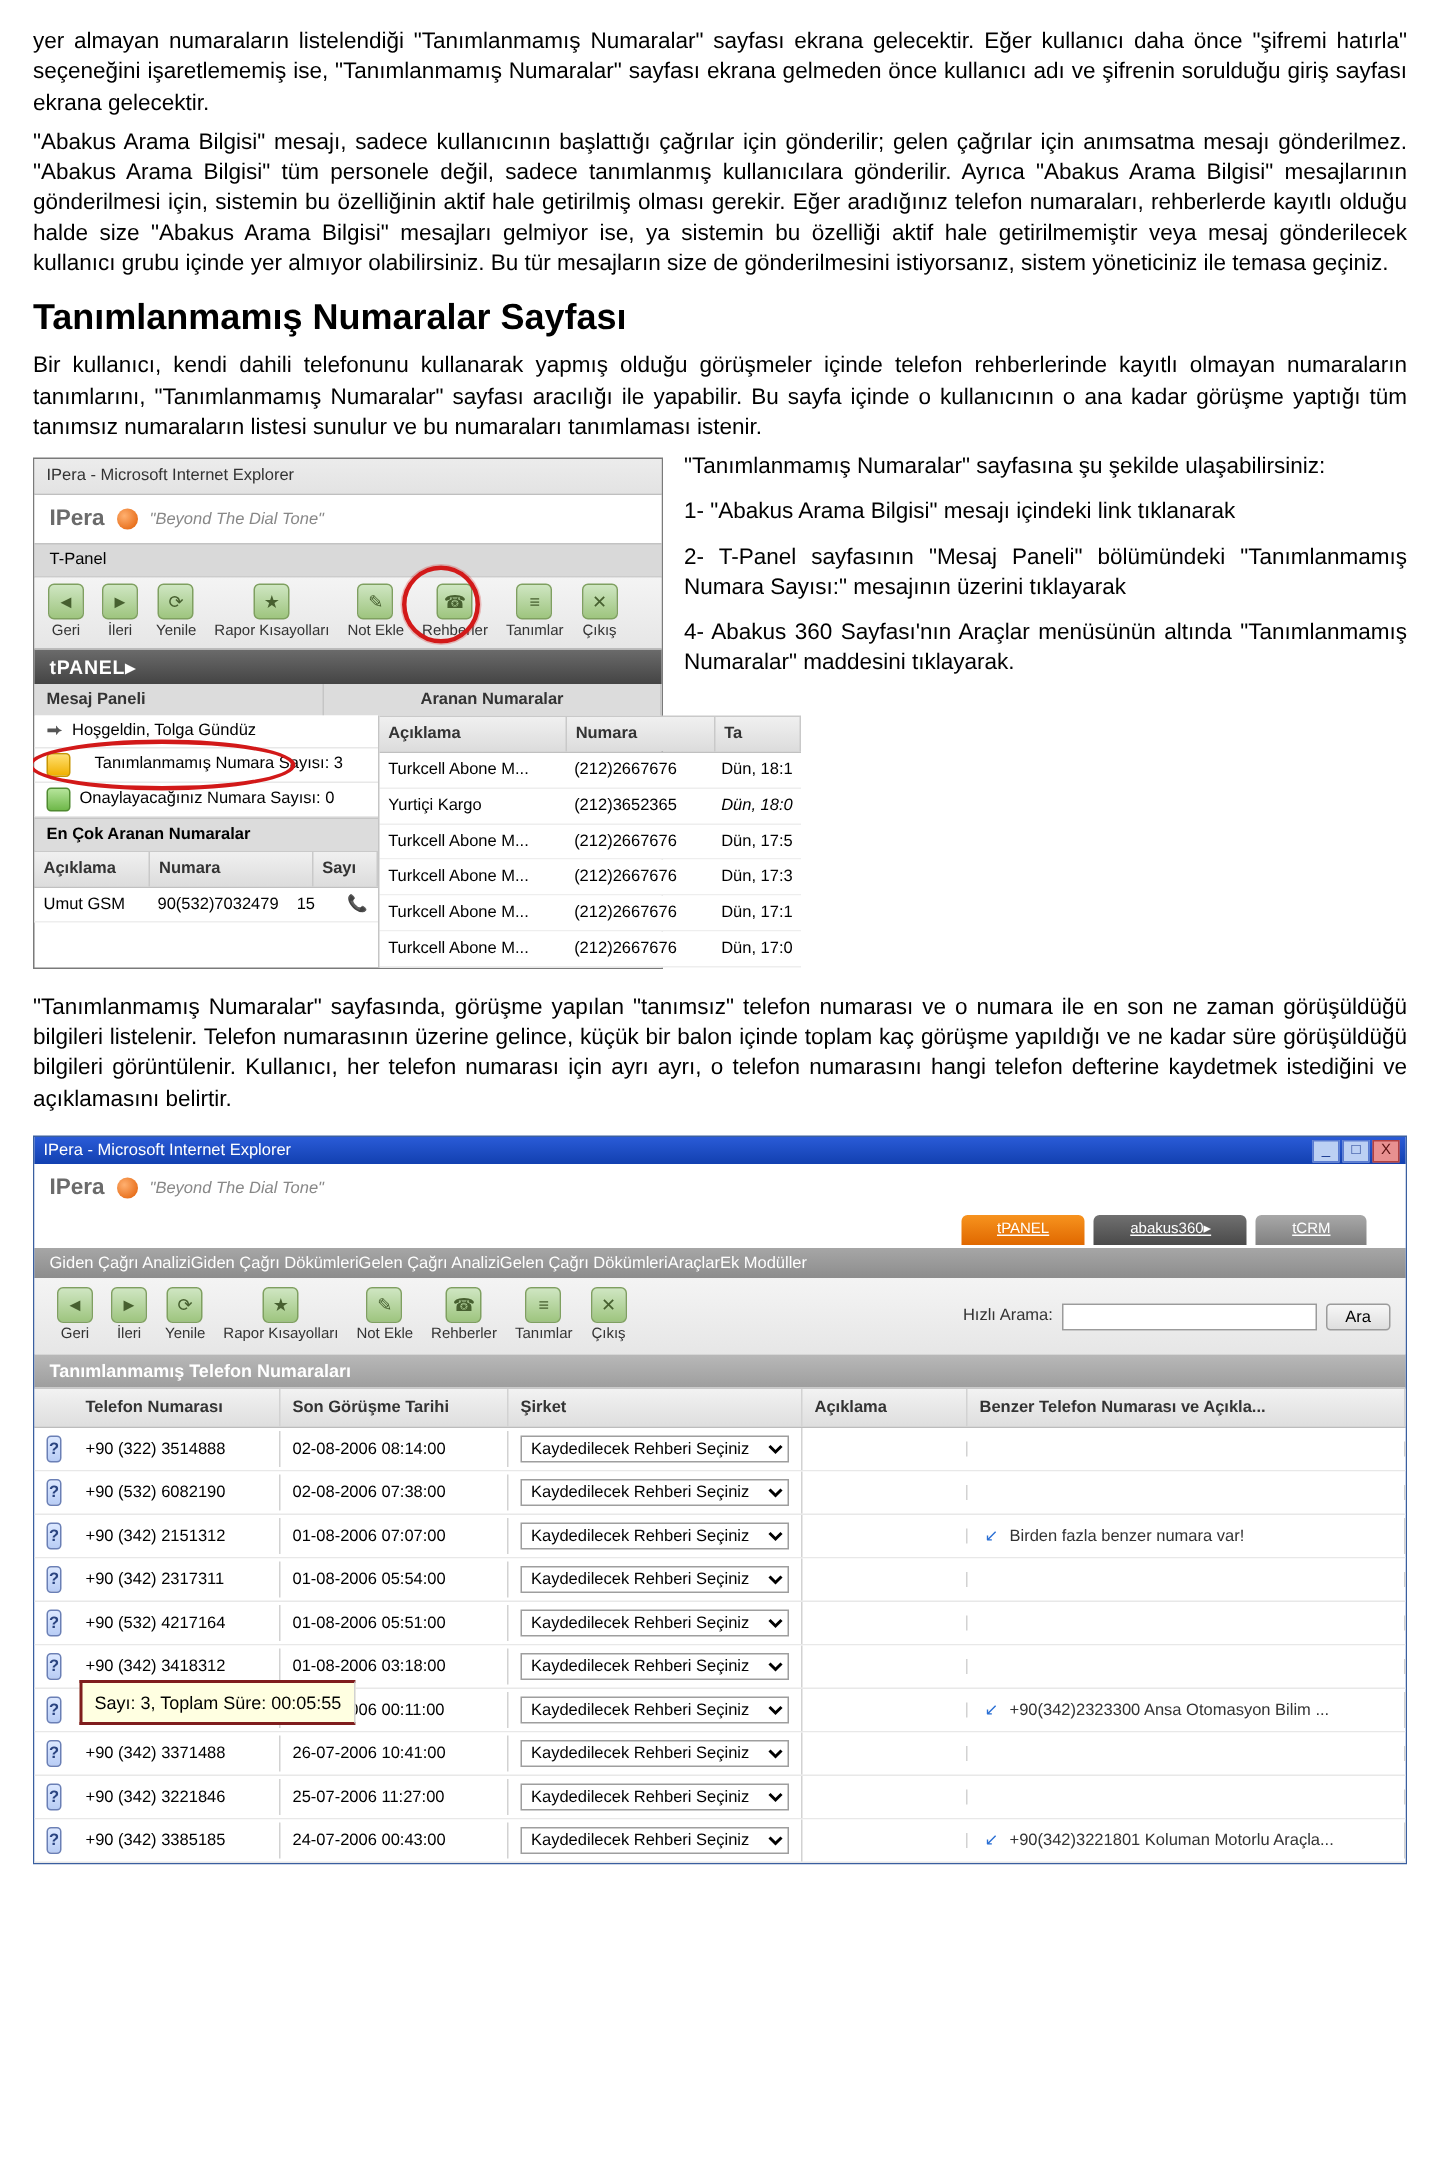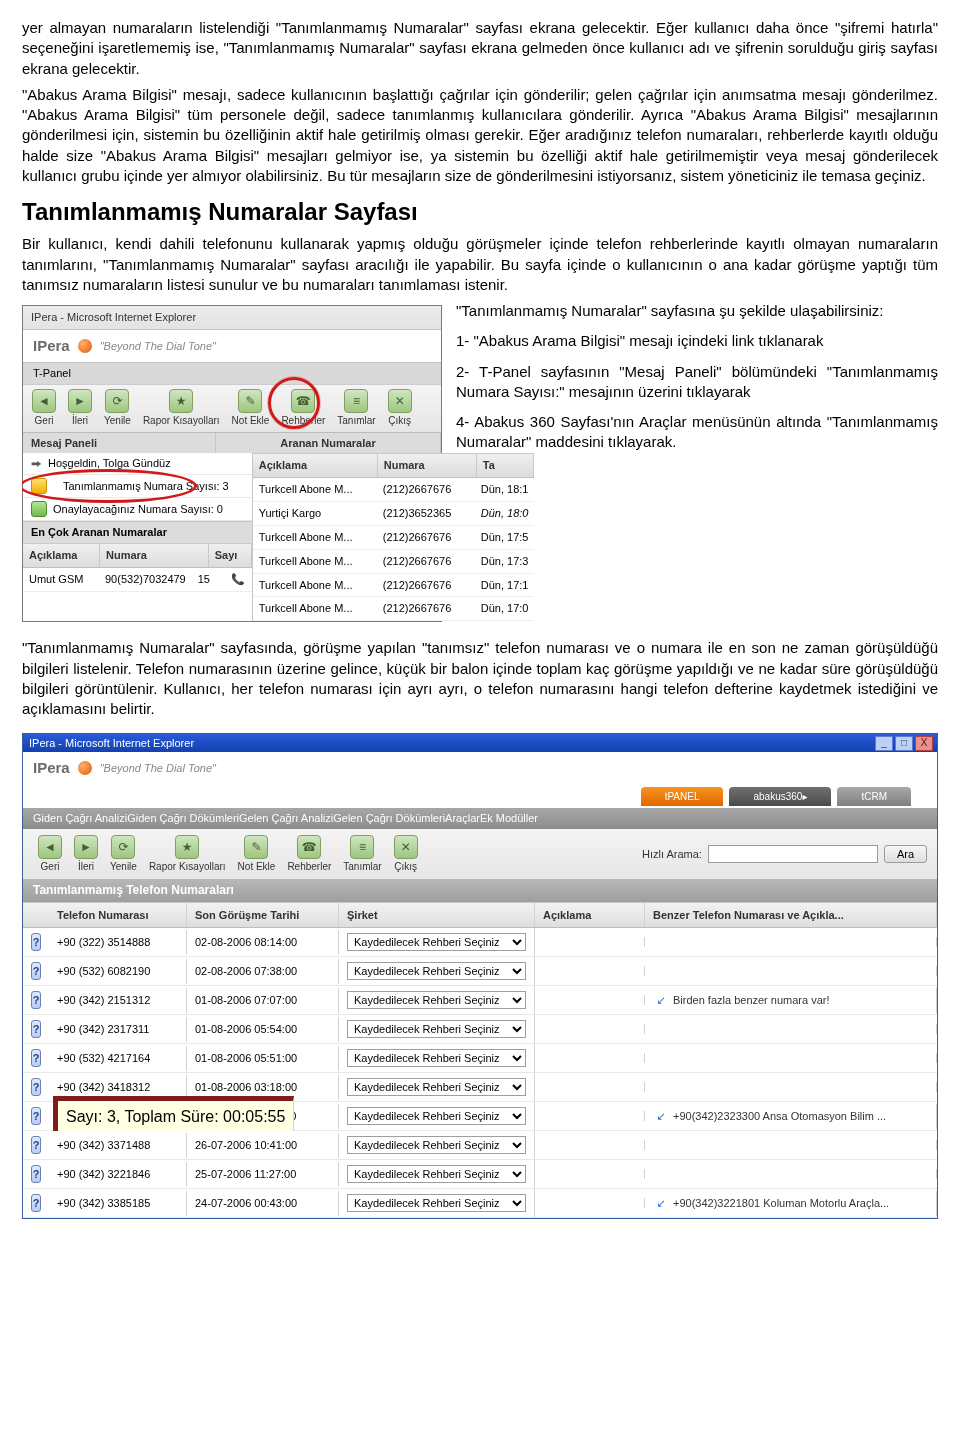--- a/index.html
+++ b/index.html
@@ -158,20 +158,21 @@
   }
   .tabs {
     display: flex; justify-content: center; gap: 6px;
     background: #fff; padding: 2px 0;
   }
   .tab {
     font-size: 10px;
     color: #fff;
     padding: 3px 24px;
     border-radius: 4px 4px 0 0;
+    text-decoration: underline;
   }
   .tab.orange { background: linear-gradient(#f7931e, #e06800); }
   .tab.gray-dark { background: linear-gradient(#707070, #4a4a4a); }
   .tab.gray-light { background: linear-gradient(#a8a8a8, #808080); }
   .menubar {
     background: linear-gradient(#a6a6a6, #8d8d8d);
     color: #fff;
     font-size: 11px;
     display: flex;
     padding: 3px 10px;
@@ -243,22 +244,22 @@
   .qmark {
     width: 16px; height: 16px; border: 1px solid #6a7fb5;
     background: linear-gradient(#dce8ff, #b9cdf5);
     color: #2a4480; font-size: 11px; font-weight: bold;
     display: flex; align-items: center; justify-content: center;
     border-radius: 3px;
   }
   .tooltip-box {
     position: absolute;
     background: #ffffe1;
-    border: 5px solid #7f1d1d;
-    font-size: 16px;
+    border: 2px solid #7f1d1d;
+    font-size: 12px;
     padding: 2px 6px;
     color: #000;
     white-space: nowrap;
   }
   .arrow-note {
     display: flex; align-items: center; gap: 4px;
     font-size: 11px; color: #333;
   }
   .arrow-note .aic {
     width: 16px; height: 12px;
@@ -324,20 +325,21 @@
         </div>
         <div class="tbtn">
             <div class="ic">≡</div>
             <span>Tanımlar</span>
           </div>
         <div class="tbtn">
             <div class="ic">✕</div>
             <span>Çıkış</span>
           </div>
       </div>
+      <div class="panel-label">tPANEL▸</div>
 
       <div class="cols">
         <div style="flex:0 0 176px;">Mesaj Paneli</div>
         <div style="flex:1;text-align:center;">Aranan Numaralar</div>
       </div>
 
       <div style="display:flex;">
         <div style="flex:0 0 176px; border-right:1px solid #c5c5c5; position:relative;">
           <div class="msg-area">
             <div class="msg-row">

